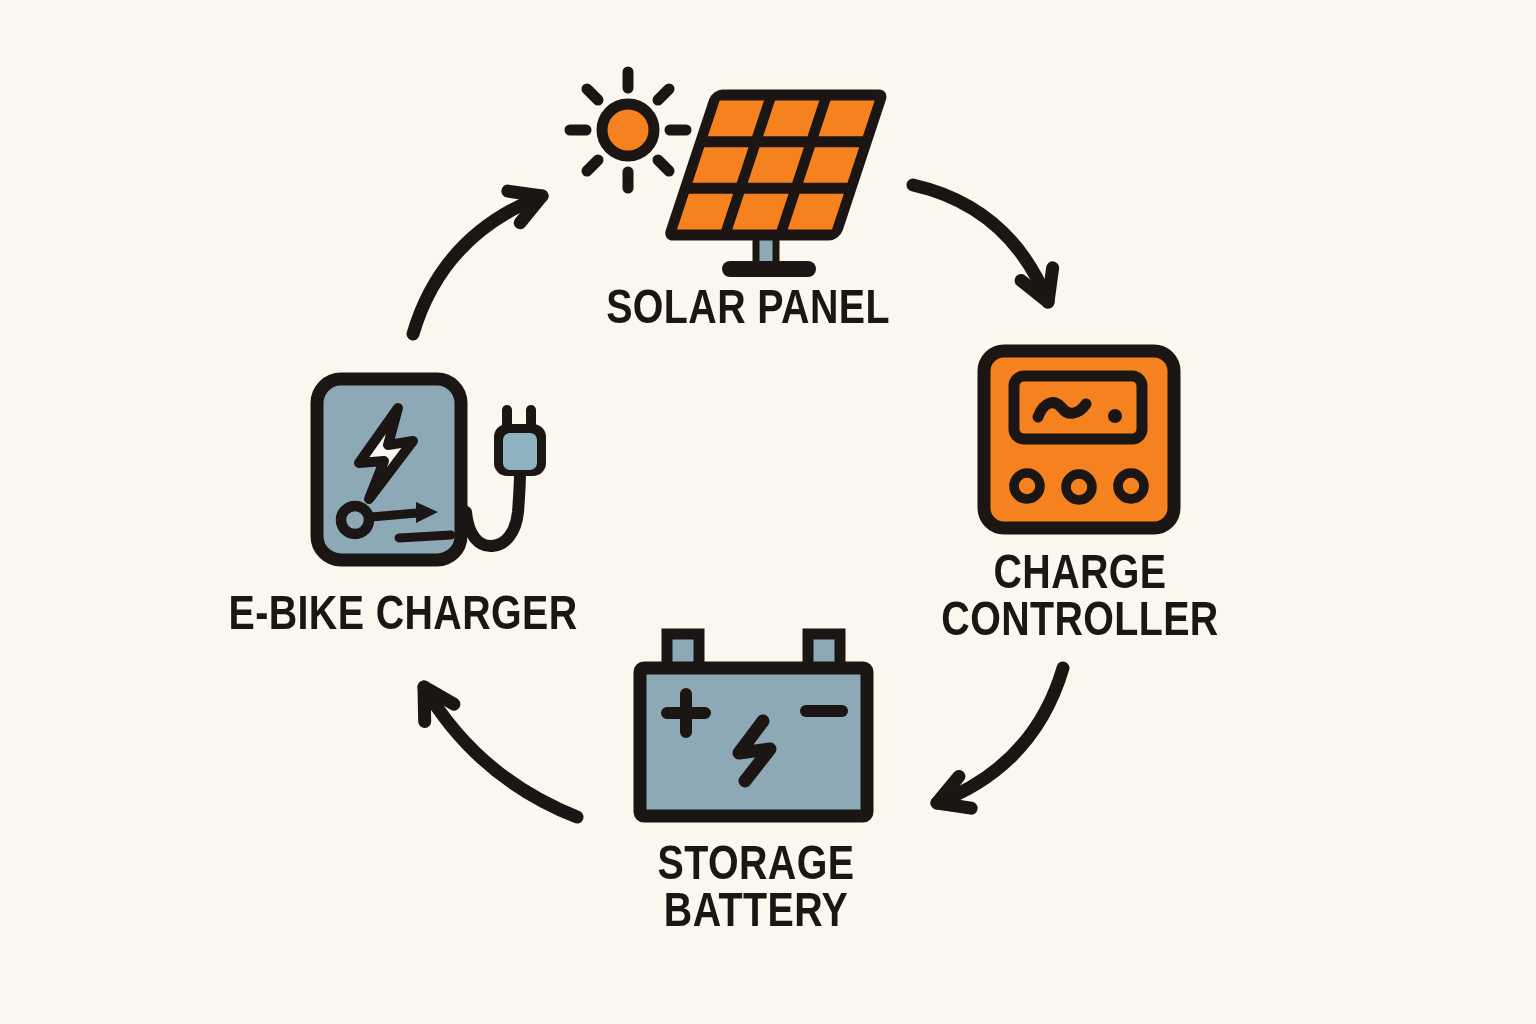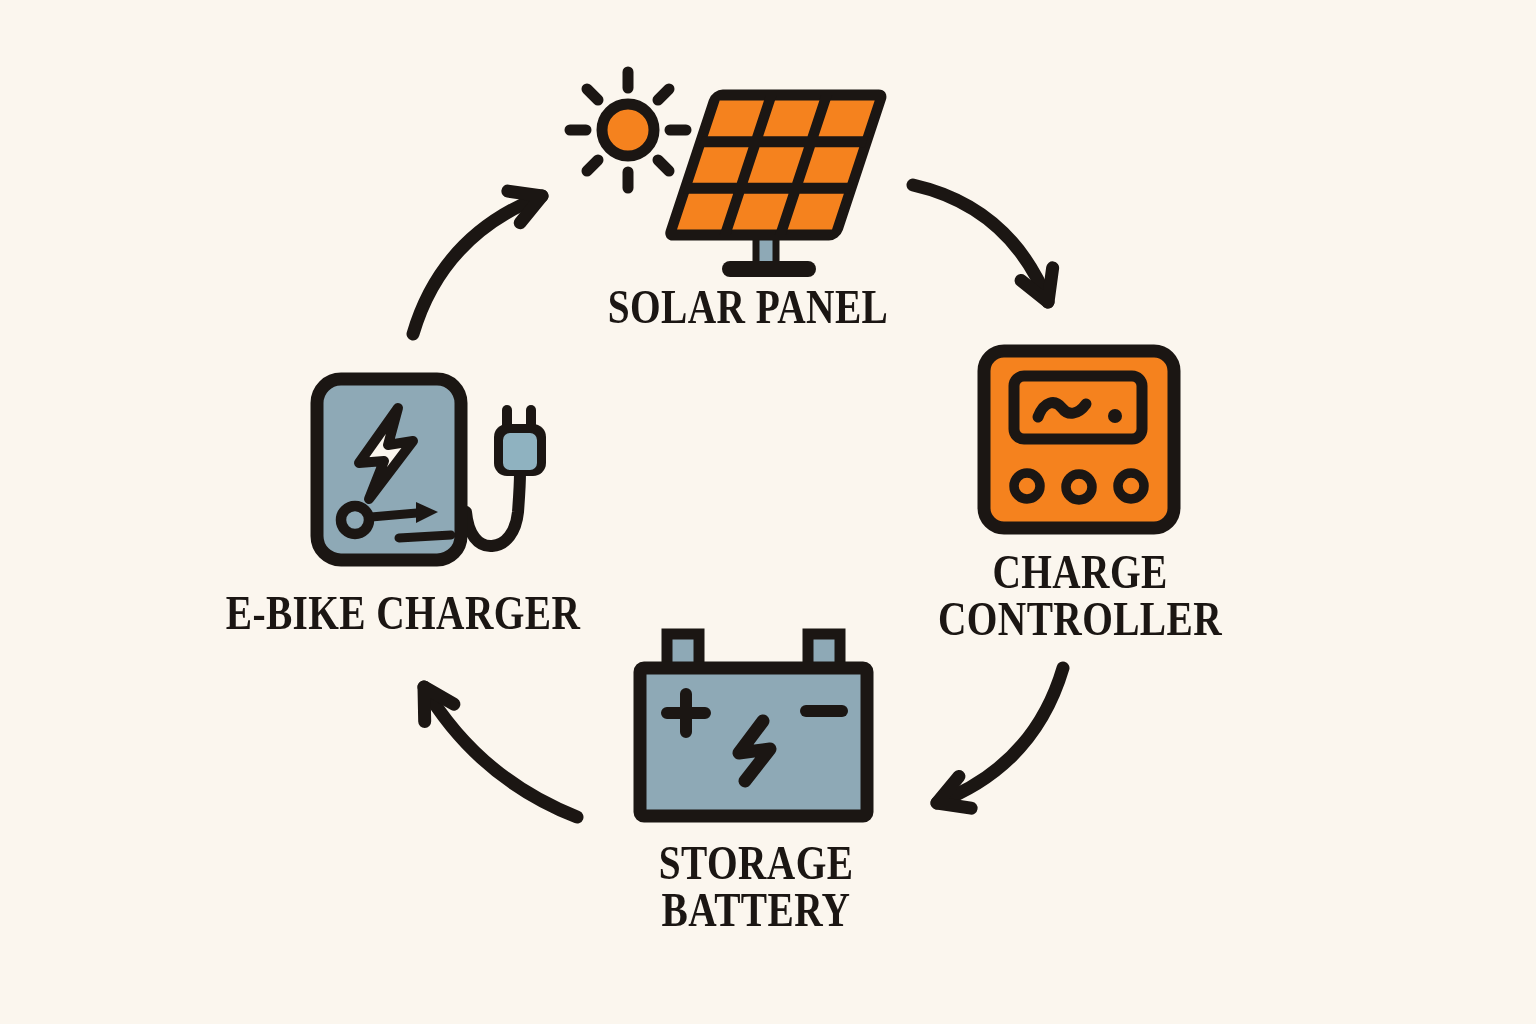--- a/index.html
+++ b/index.html
@@ -7,21 +7,21 @@
     --orange:#F5821E;
     --slate:#8EA9B6;
     --plug-blue:#8FB2C0;
     --ink:#1B1613;
     --cream:#FBF6EE;
   }
   *{margin:0;padding:0;box-sizing:border-box;}
   html,body{width:1536px;height:1024px;background:var(--cream);overflow:hidden;}
   .canvas{
     position:relative;width:1236px;height:1024px;background:var(--cream);
-    font-family:Liberation Serif, serif;
+    font-family:Liberation Sans, sans-serif;
   }
   svg{position:absolute;left:0;top:0;}
   .arrow{fill:none;stroke:var(--ink);stroke-width:13;stroke-linecap:round;}
   .label{
     position:absolute;
     transform:translateX(-50%) scaleX(0.82);
     text-align:center;
     white-space:nowrap;
     font-weight:700;
     font-size:48px;

